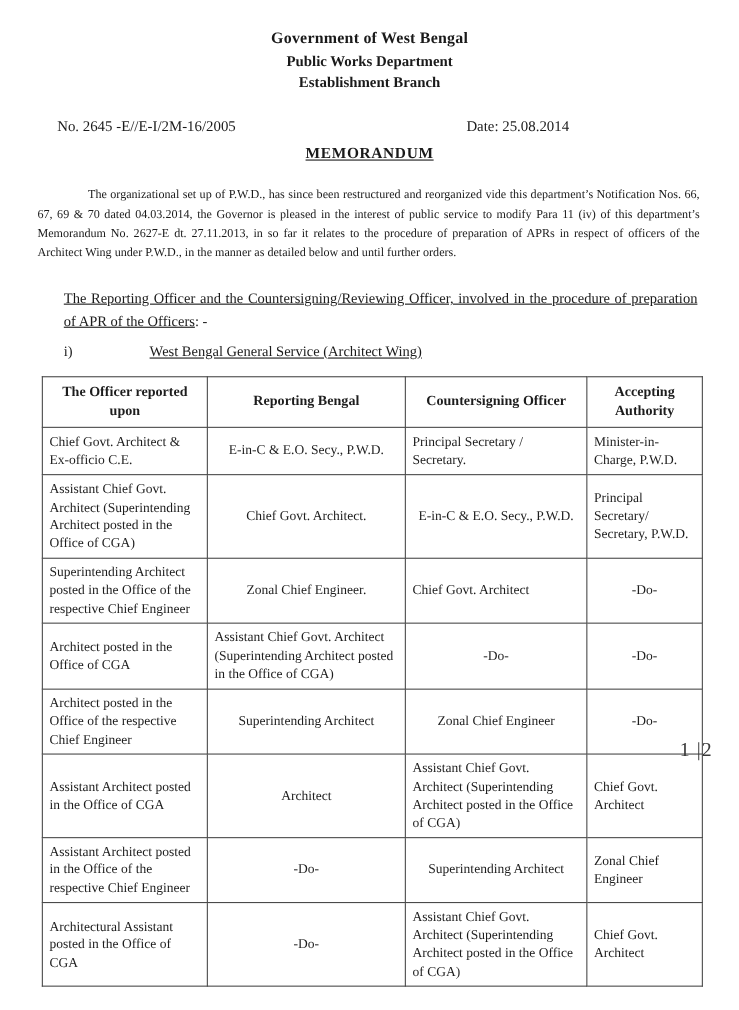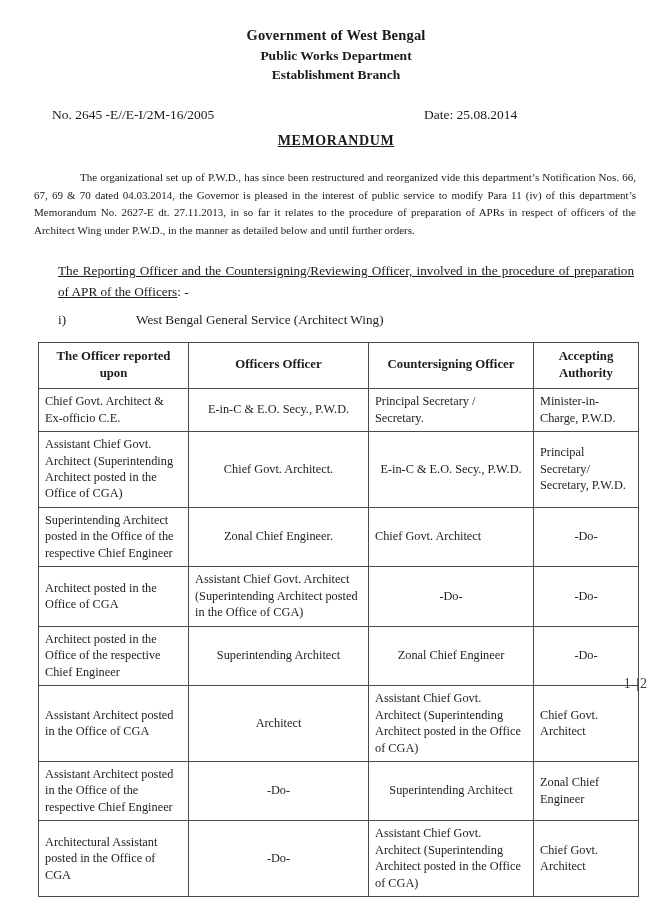--- a/index.html
+++ b/index.html
@@ -91,21 +91,21 @@
   .sub-item {
     margin: 6px 0 0 58px;
     font-size: 13.2px;
     line-height: 1.6;
     display: flex;
   }
   .sub-item .marker {
     width: 78px;
     flex: 0 0 78px;
   }
-  .sub-item .sub-text { }
+  .sub-item .sub-text { text-decoration: underline; }
 
   
   .table-wrap {
     margin: 12px 0 0 38px;
     width: 600px;
   }
   table.apr {
     border-collapse: collapse;
     width: 600px;
     table-layout: fixed;
@@ -132,21 +132,21 @@
   col.w1 { width: 150px; }
   col.w2 { width: 180px; }
   col.w3 { width: 165px; }
   col.w4 { width: 105px; }
 
   
   .page-number {
     position: absolute;
     right: 24px;
     bottom: 28px;
-    font-size: 14px;
+    font-size: 18px;
     color: #3a3a3a;
     letter-spacing: 1px;
   }
 </style>
 </head>
 <body>
 
 <div class="page">
 
   <div class="letterhead">
@@ -177,21 +177,21 @@
     <table class="apr">
       <colgroup>
         <col class="w1">
           <col class="w2">
           <col class="w3">
           <col class="w4">
       </colgroup>
       <thead>
         <tr>
           <th>The Officer reported upon</th>
-          <th>Officers Officer</th>
+          <th>Reporting Bengal</th>
           <th>Countersigning Officer</th>
           <th>Accepting Authority</th>
         </tr>
       </thead>
       <tbody>
         <tr>
           <td class="c1">Chief Govt. Architect &amp; Ex-officio C.E.</td>
           <td class="c2">E-in-C &amp; E.O. Secy., P.W.D.</td>
           <td class="c3">Principal Secretary / Secretary.</td>
           <td class="c4">Minister-in-Charge, P.W.D.</td>

